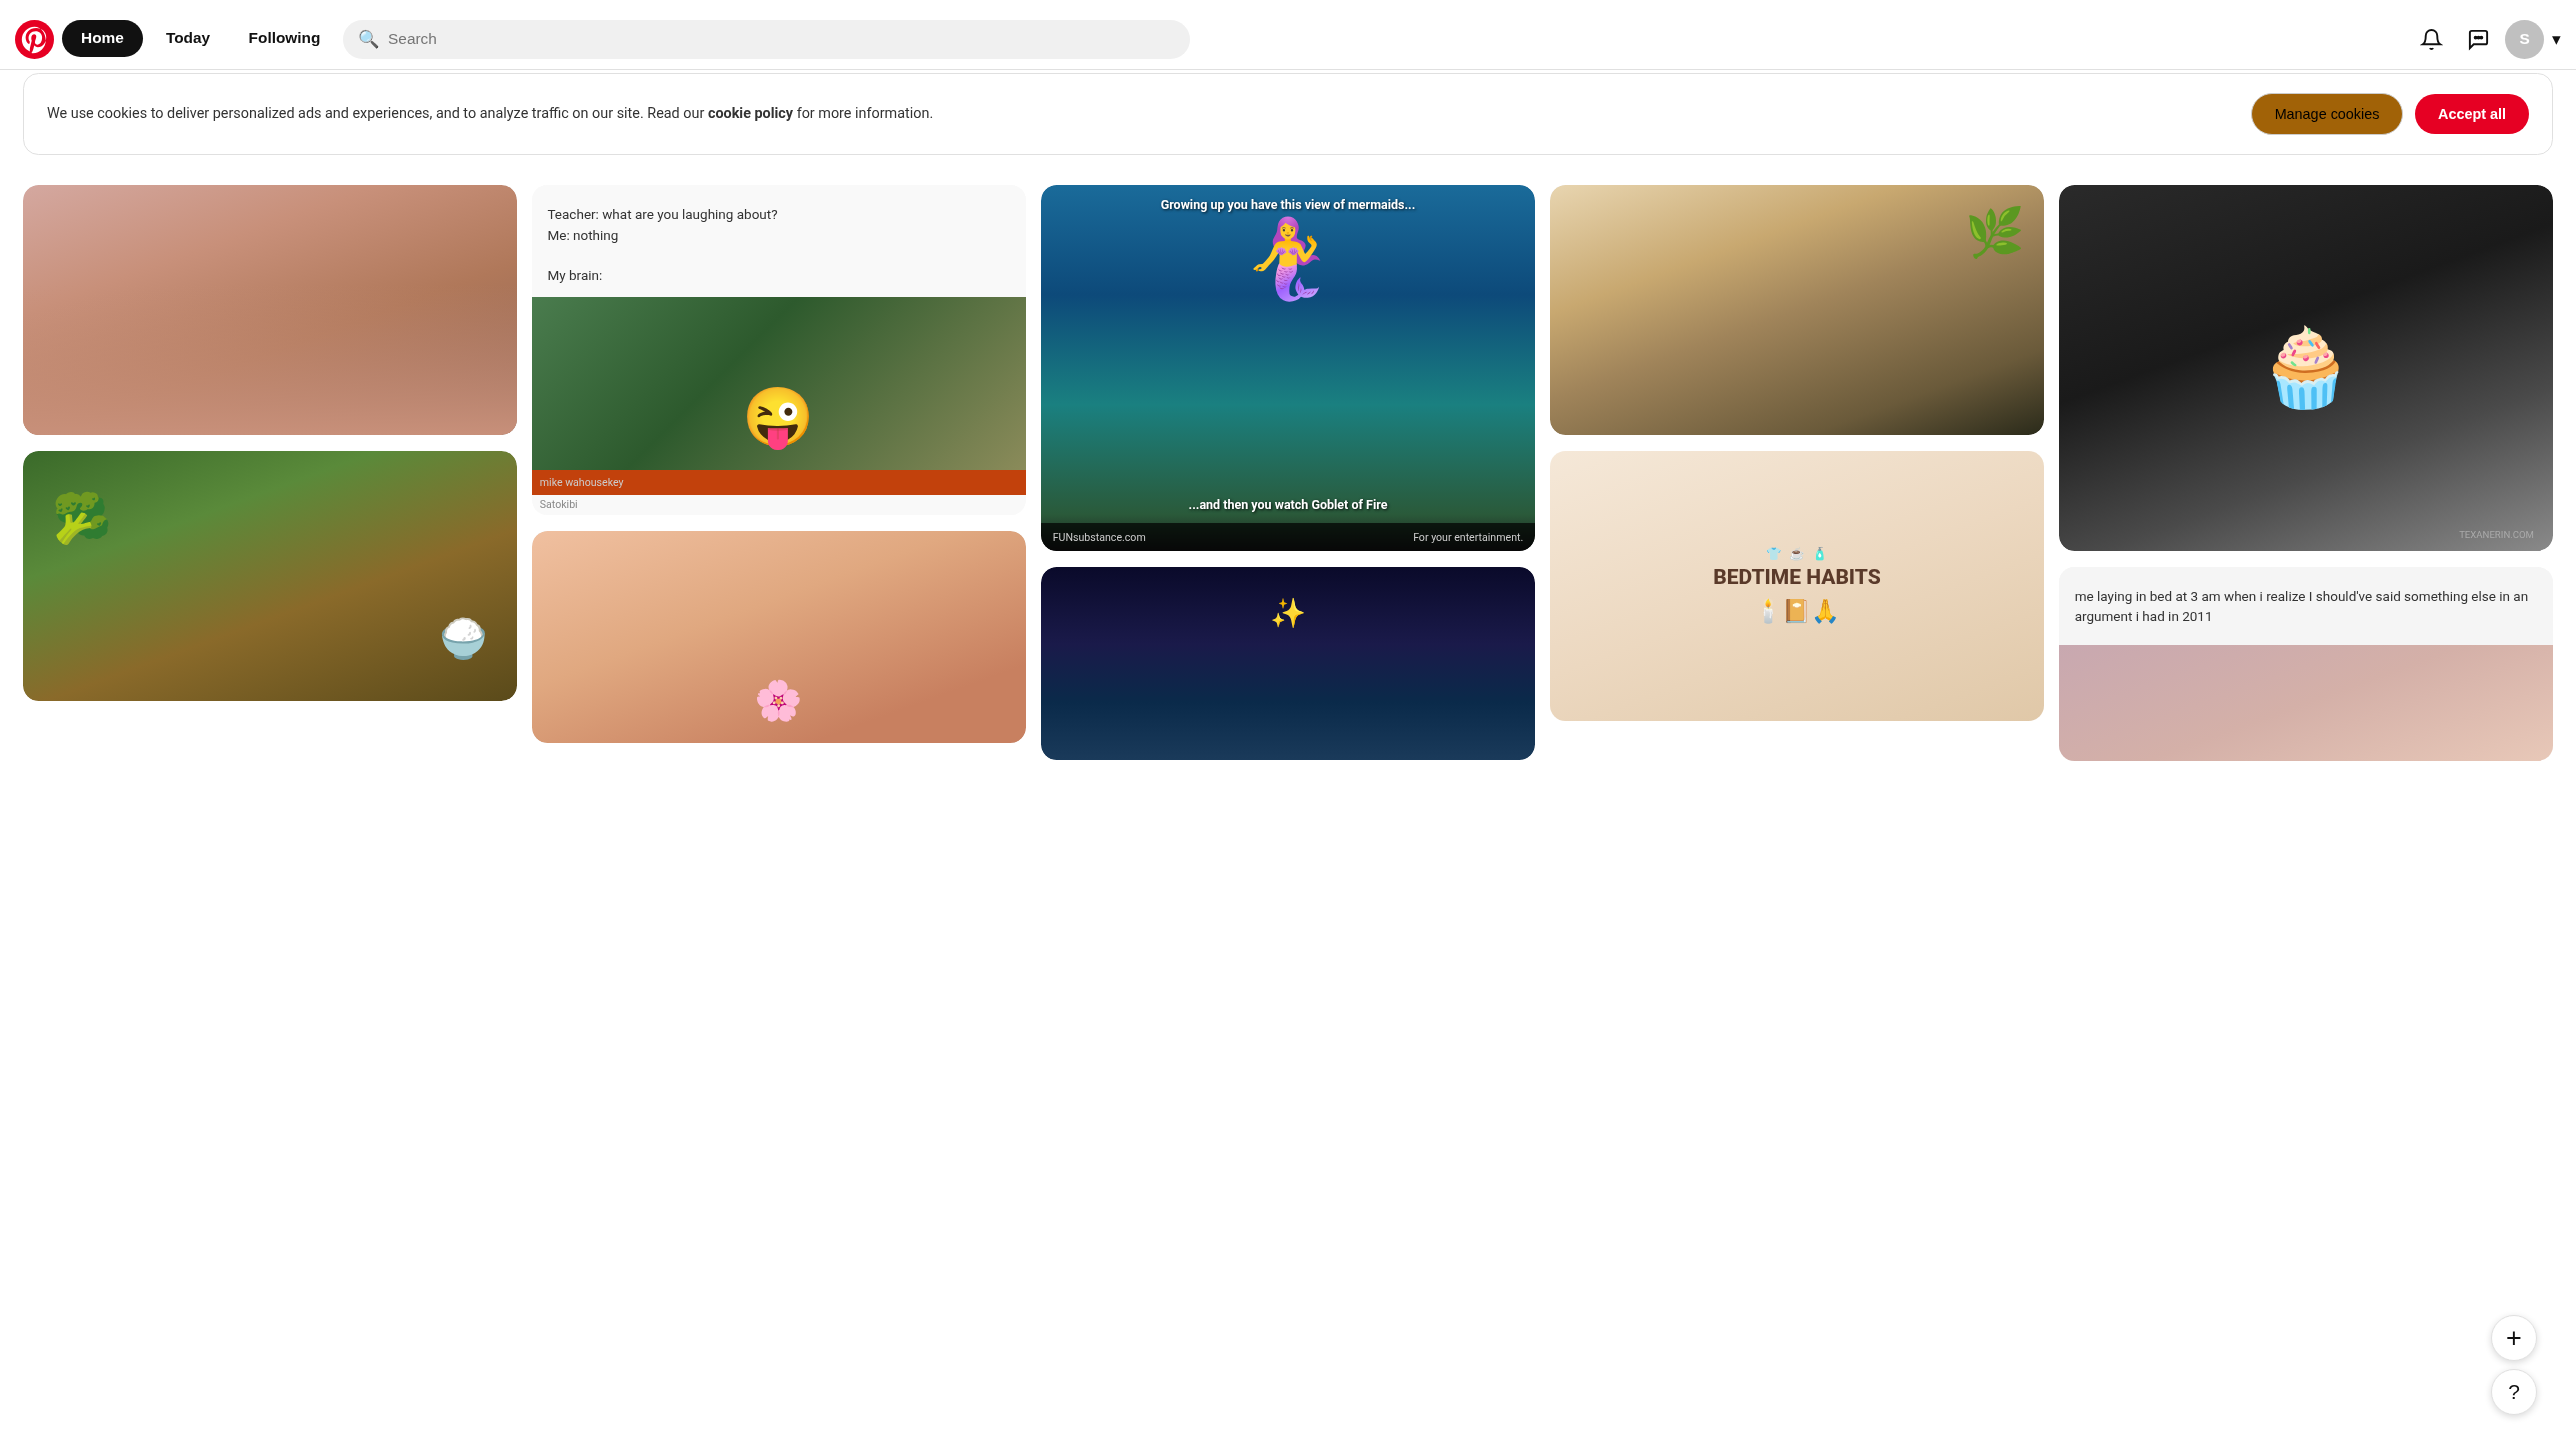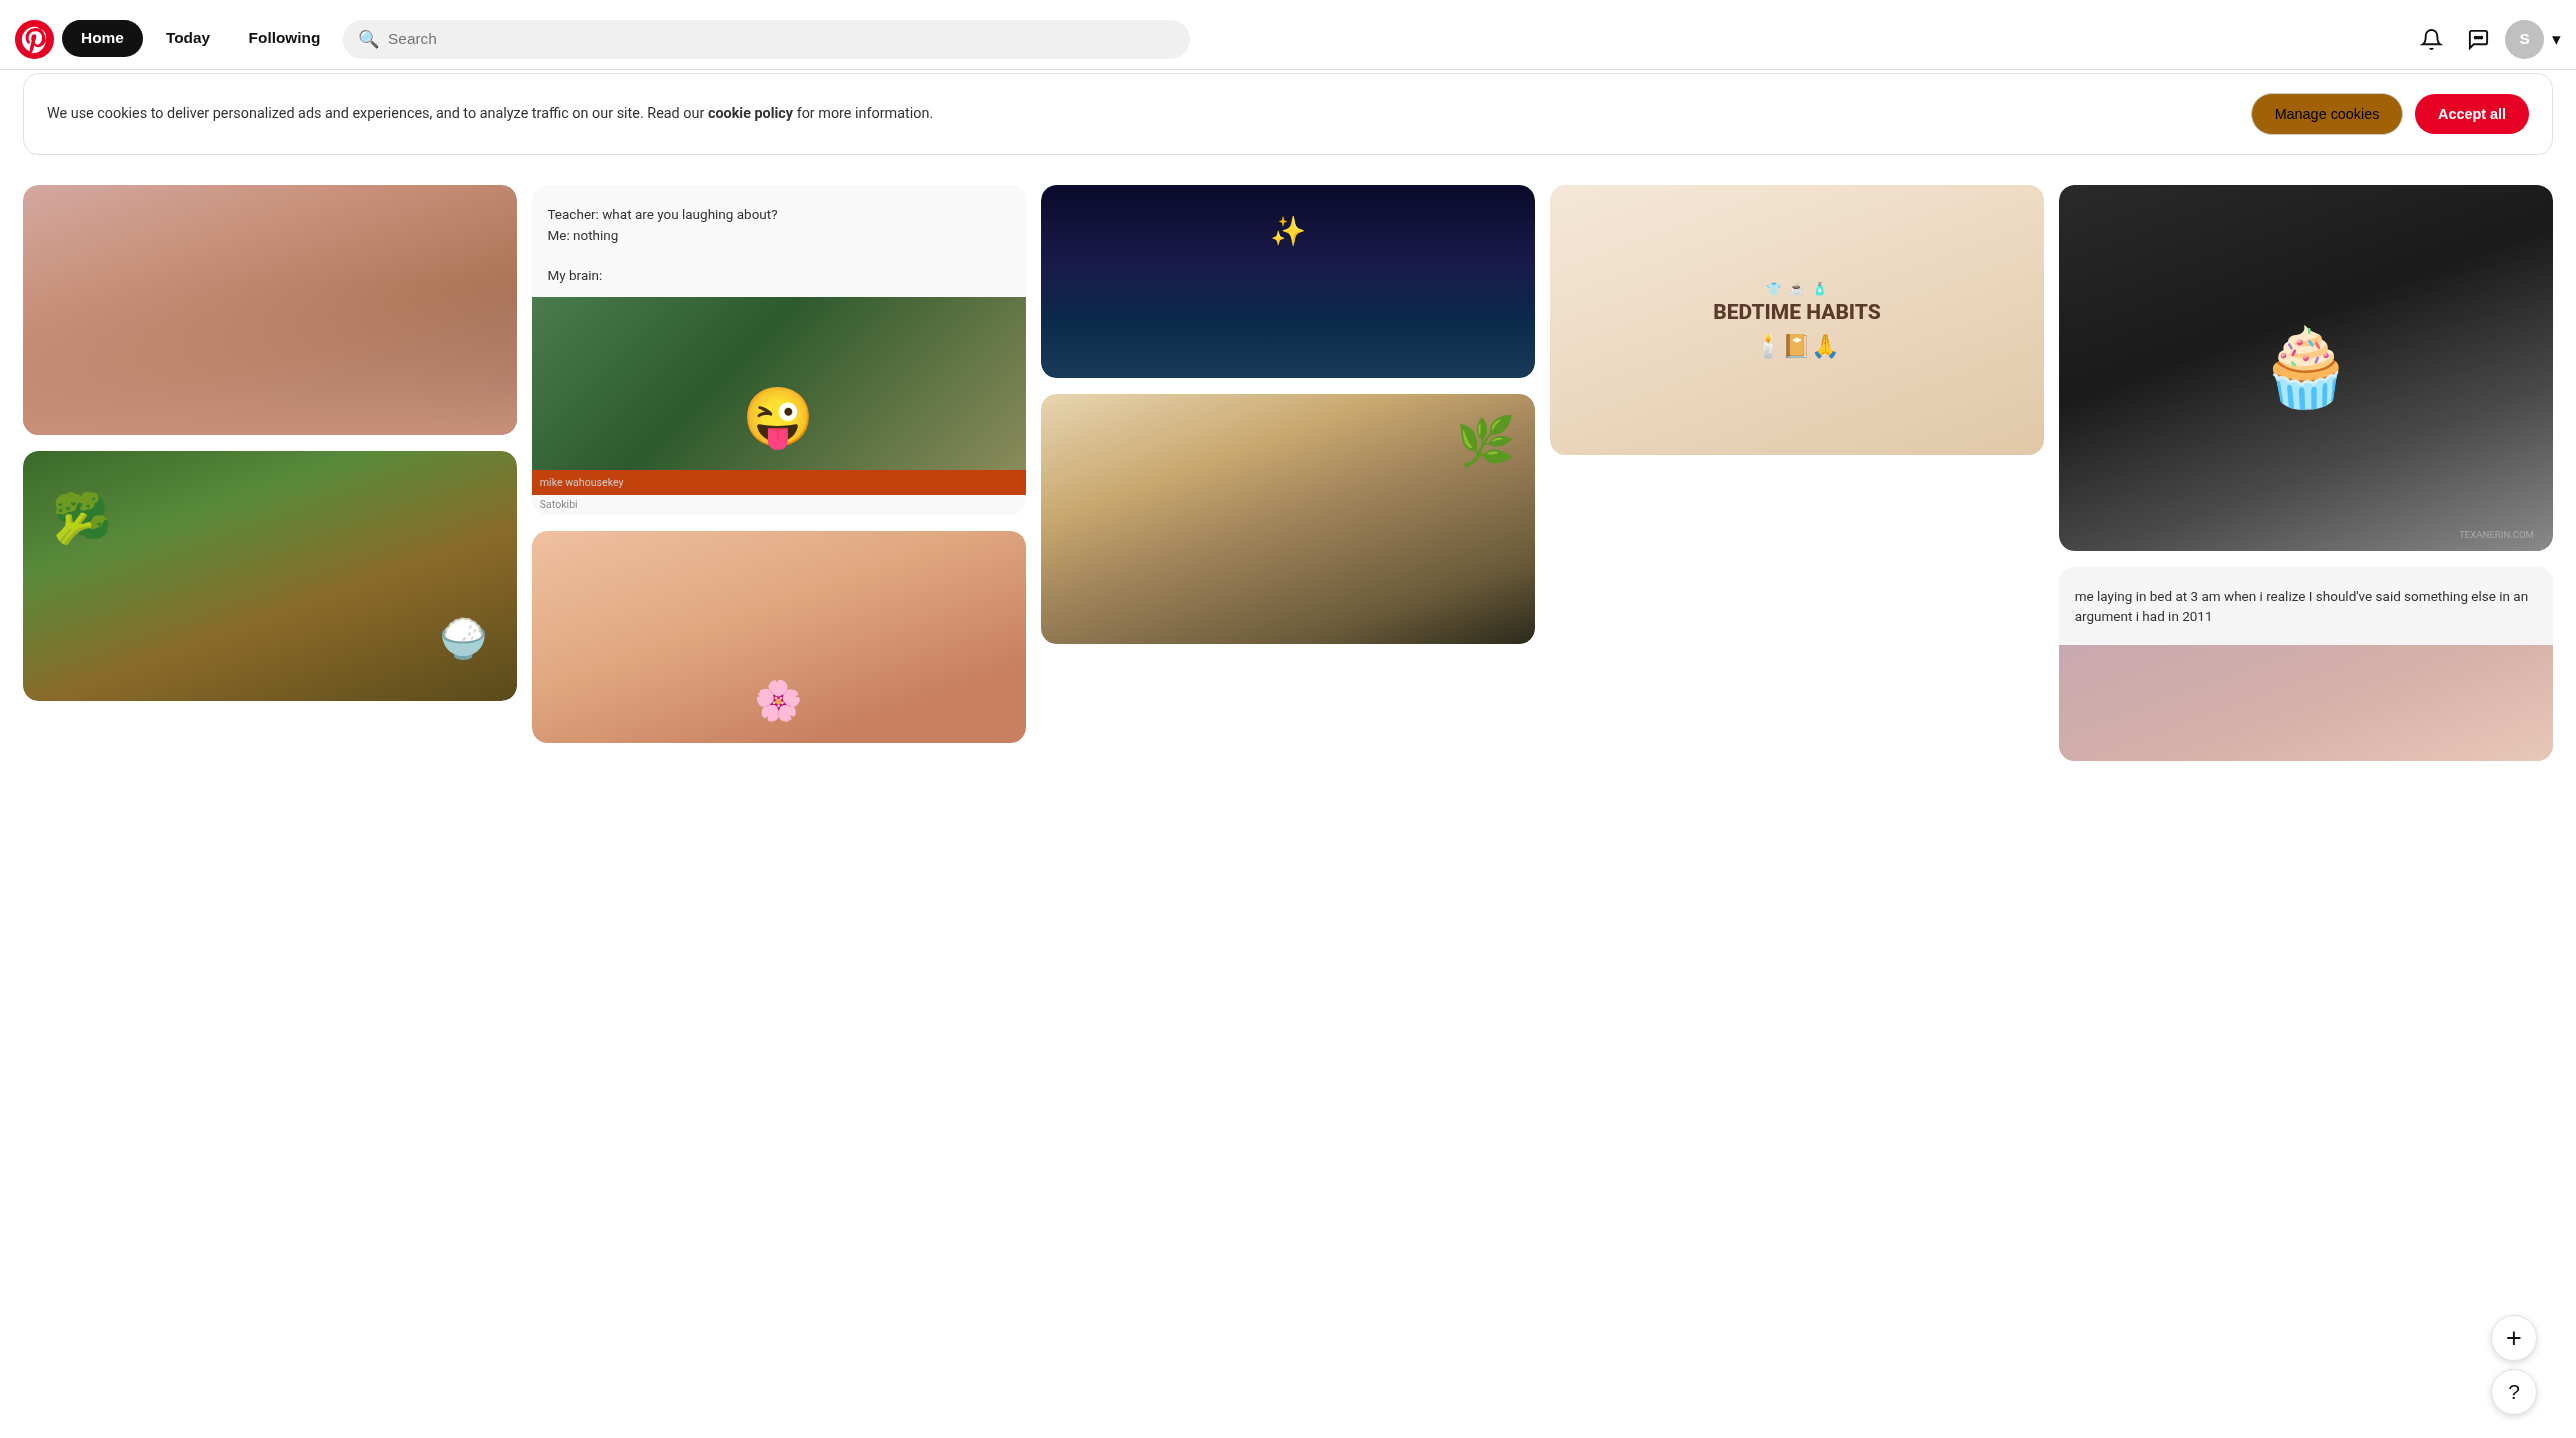--- a/index.html
+++ b/index.html
@@ -484,20 +484,31 @@
     <div class="pin-meme-footer">mike wahousekey</div>
     <div style="padding:3.9px 7.7px; font-size:10.6px; color:#888; background:#f9f9f9;">Satokibi</div>
     <div class="pin-overlay"></div>
   </div>
 
   <div class="pin-card">
     <div class="pin-nail-flowers"></div>
     <div class="pin-overlay"></div>
   </div>
 
+  <div class="pin-card">
+    <div class="pin-mermaid">
+      <div style="position:absolute;top:11.6px;left:0;right:0;text-align:center;font-size:12.5px;font-weight:700;color:#fff;text-shadow:1px 1px 2.9px rgba(0,0,0,0.8);padding:0 11.6px;">Growing up you have this view of mermaids...</div>
+      <div class="pin-mermaid-footer">
+        <span>FUNsubstance.com</span>
+        <span>For your entertainment.</span>
+      </div>
+      <div style="position:absolute;bottom:39px;left:0;right:0;text-align:center;font-size:12.5px;font-weight:700;color:#fff;text-shadow:1px 1px 2.9px rgba(0,0,0,0.9);padding:0 11.6px;">...and then you watch Goblet of Fire</div>
+    </div>
+    <div class="pin-overlay"></div>
+  </div>
 
   <div class="pin-card">
     <div class="pin-sky"></div>
     <div class="pin-overlay"></div>
   </div>
 
   <div class="pin-card">
     <div class="pin-room"></div>
     <div class="pin-overlay"></div>
   </div>

